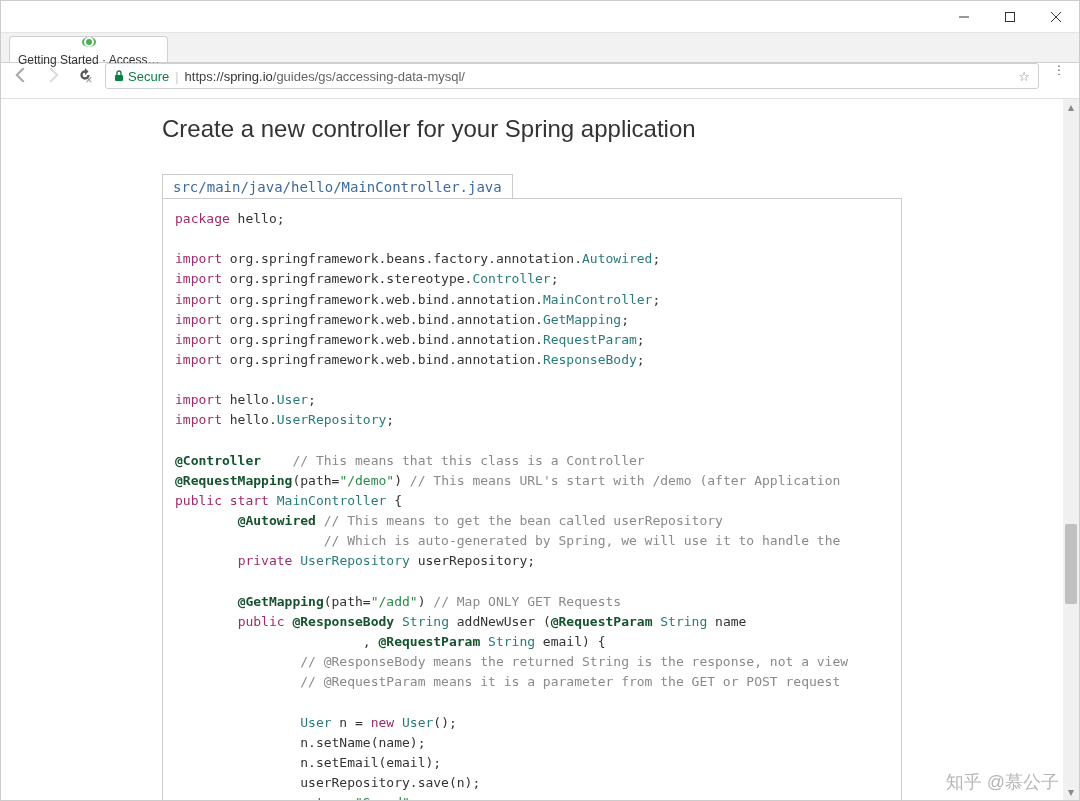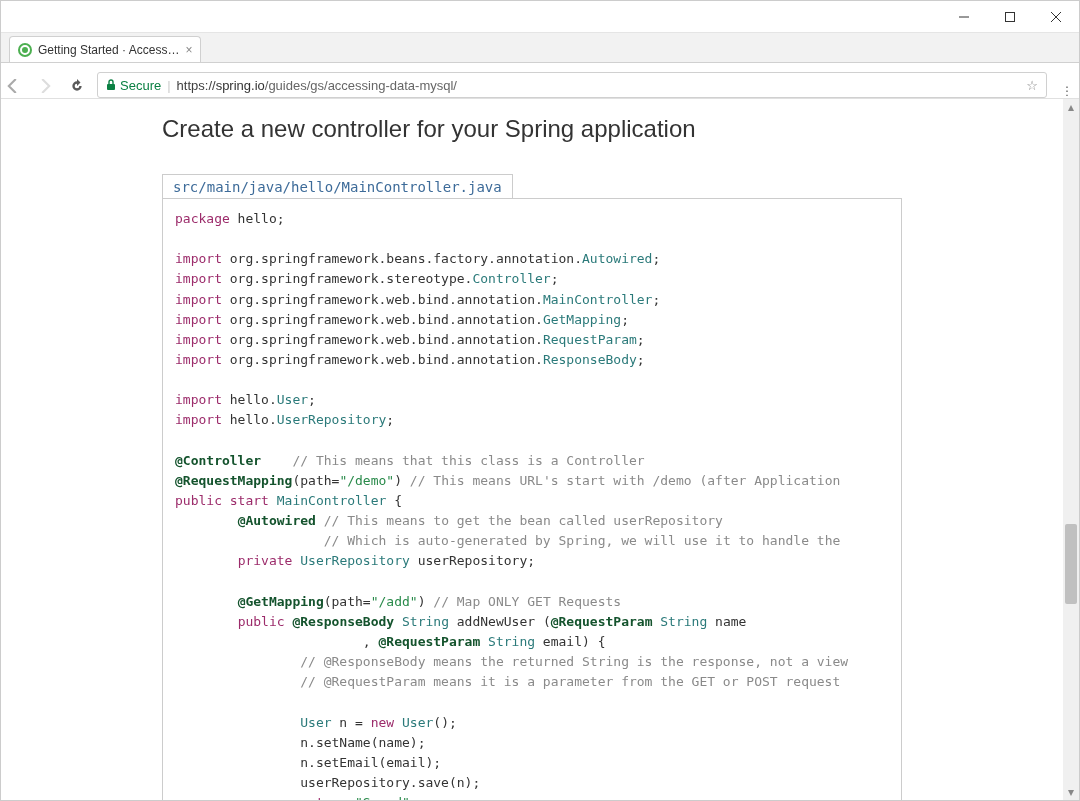--- a/index.html
+++ b/index.html
@@ -2,25 +2,25 @@
 <html><head>
 <meta charset="utf-8">
 <style>
   * { margin:0; padding:0; box-sizing:border-box; }
   body { font-family:"Segoe UI",Arial,sans-serif; font-size:12px; background:#fff; overflow:hidden; }
   .window { width:1080px; height:801px; display:flex; flex-direction:column; border:1px solid #ccc; }
   .titlebar { height:32px; background:#fff; display:flex; justify-content:flex-end; align-items:center; border-bottom:1px solid #e5e5e5; }
   .wbtn { width:46px; height:32px; display:flex; align-items:center; justify-content:center; }
   .wbtn svg { width:10px; height:10px; }
   .tabstrip { height:30px; background:#f2f2f2; display:flex; align-items:flex-end; padding-left:8px; border-bottom:1px solid #d0d0d0; }
-  .tab { height:26px; background:#fff; border:1px solid #d0d0d0; border-bottom:none; border-top-left-radius:4px; border-top-right-radius:4px; display:flex; align-items:center; padding:0 8px; gap:6px; font-size:12px; color:#333; max-width:200px; }
+  .tab { height:26px; background:#fff; border:1px solid #d0d0d0; border-bottom:none; border-top-left-radius:4px; border-top-right-radius:4px; display:flex; align-items:center; padding:0 8px; gap:6px; font-size:12px; color:#333; max-width:200px;flex-direction:column; }
   .favicon { width:14px; height:14px; border-radius:50%; background:#4caf50; display:flex; align-items:center; justify-content:center; }
   .favicon::after { content:""; width:6px; height:6px; border:2px solid #fff; border-radius:50%; }
   .tab-close { color:#888; }
-  .addrbar { height:36px; display:flex; align-items:flex-end; padding:0 0; gap:8px; border-bottom:1px solid #e0e0e0; }
+  .addrbar { height:36px; display:flex; align-items:flex-start; padding:0 8px; gap:8px; border-bottom:1px solid #e0e0e0; }
   .navbtn { width:24px; height:24px; display:flex; align-items:center; justify-content:center; color:#888; }
   .navbtn.enabled { color:#5a5a5a; }
   .omnibox { flex:1; height:26px; border:1px solid #d0d0d0; border-radius:3px; display:flex; align-items:center; padding:0 8px; gap:6px; font-size:13px; }
   .secure { color:#0b8043; display:flex; align-items:center; gap:4px; }
   .lock { width:10px; height:12px; }
   .urltext { color:#333; flex:1; }
   .urltext .host { color:#333; }
   .urltext .path { color:#666; }
   .star { color:#888; }
   .menu-dots { width:24px; text-align:center; color:#5a5a5a; }
@@ -149,15 +149,16 @@
 </div>
         
       </div>
     </div>
     <div class="vscroll">
       <div class="arrow up">▴</div>
       <div class="thumb"></div>
       <div class="arrow dn">▾</div>
     </div>
     <div class="watermark">
+      <div>知乎 @慕公子</div>
     </div>
   </div>
 </div>
 
 </body></html>

